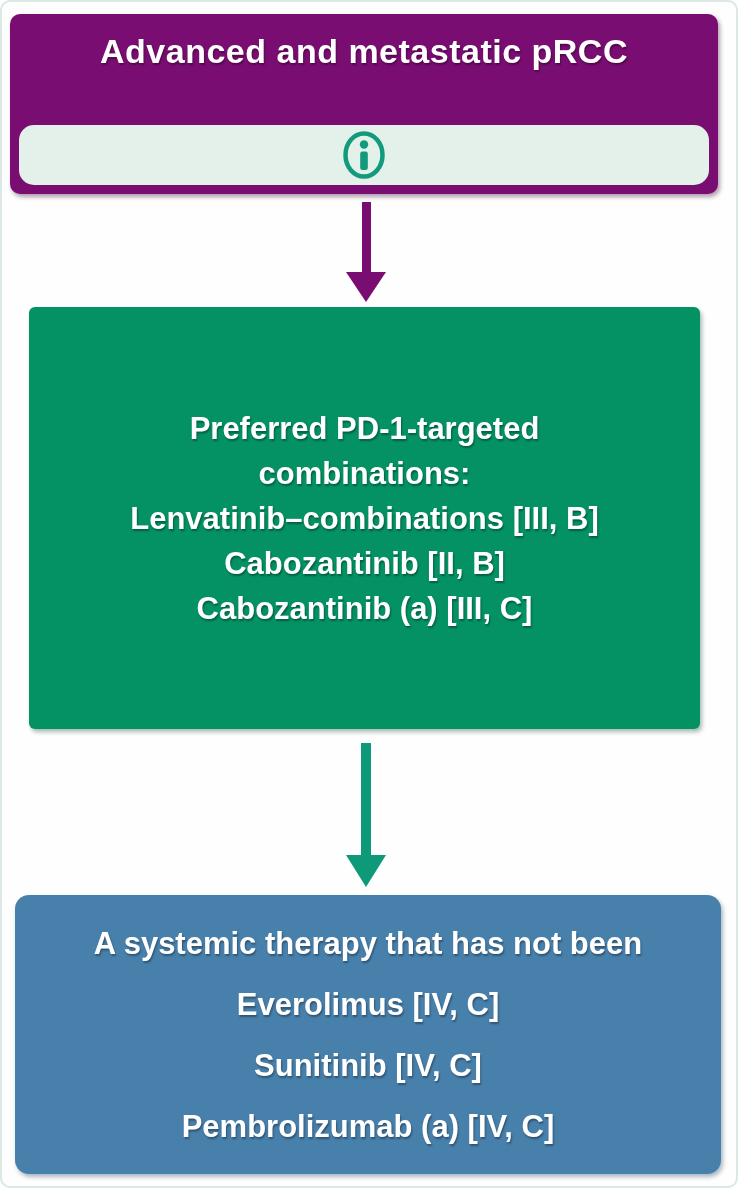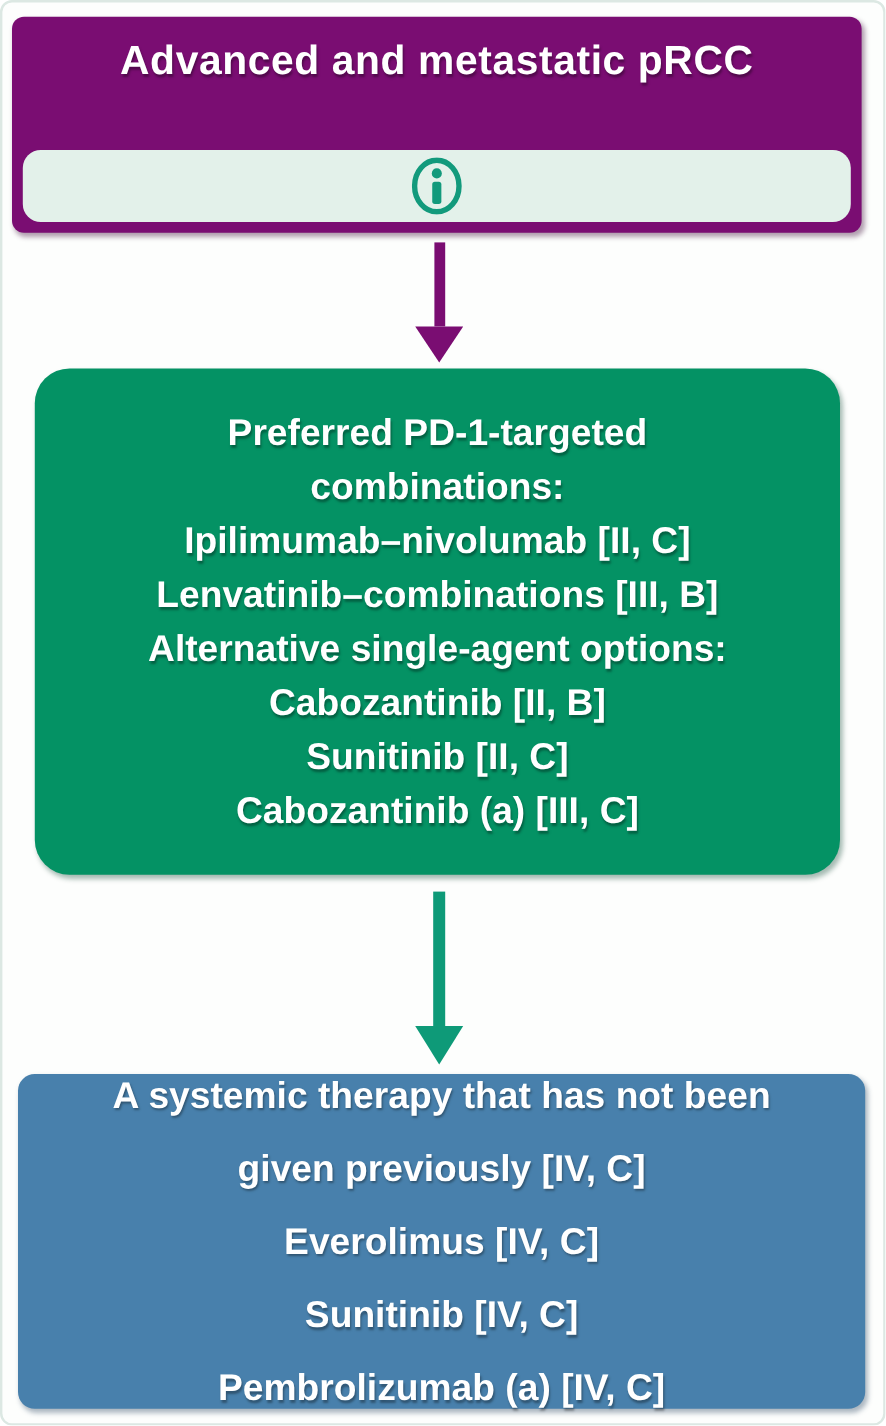--- a/index.html
+++ b/index.html
@@ -54,21 +54,21 @@
   .arrow-1 .shaft { width:9px;  height:70px;  background:#7a0d72; }
   .arrow-1 .head  { border-top:30px solid #7a0d72; }
   .arrow-2 { top:741px; }
   .arrow-2 .shaft { width:10px; height:112px; background:#0e9a78; }
   .arrow-2 .head  { border-top:32px solid #0e9a78; }
 
   
   .node-mid {
     left:27px; top:305px; width:671px; height:422px;
     background:#049264;
-    border-radius:29px;
+    border-radius:6px;
     box-shadow:2px 3px 4px rgba(0,60,40,0.35);
     display:flex; flex-direction:column; justify-content:center;
   }
   .node-mid .line { font-size:31px; line-height:45px; }
 
   
   .node-bot {
     left:13px; top:893px; width:706px; height:279px;
     background:#4880ac;
     border-radius:14px;
@@ -94,34 +94,30 @@
   </div>
 
   <div class="arrow arrow-1">
     <span class="shaft"></span>
     <span class="head"></span>
   </div>
 
   <div class="node node-mid">
     <div class="line txt">Preferred PD-1-targeted</div>
     <div class="line txt">combinations:</div>
-    <div class="line txt">Ipilimumab–nivolumab [II, C]</div>
     <div class="line txt">Lenvatinib–combinations [III, B]</div>
-    <div class="line txt">Alternative single-agent options:</div>
     <div class="line txt">Cabozantinib [II, B]</div>
-    <div class="line txt">Sunitinib [II, C]</div>
     <div class="line txt">Cabozantinib (a) [III, C]</div>
   </div>
 
   <div class="arrow arrow-2">
     <span class="shaft"></span>
     <span class="head"></span>
   </div>
 
   <div class="node node-bot">
     <div class="line txt">A systemic therapy that has not been</div>
-    <div class="line txt">given previously [IV, C]</div>
     <div class="line txt">Everolimus [IV, C]</div>
     <div class="line txt">Sunitinib [IV, C]</div>
     <div class="line txt">Pembrolizumab (a) [IV, C]</div>
   </div>
 
 </div>
 
 </body></html>

